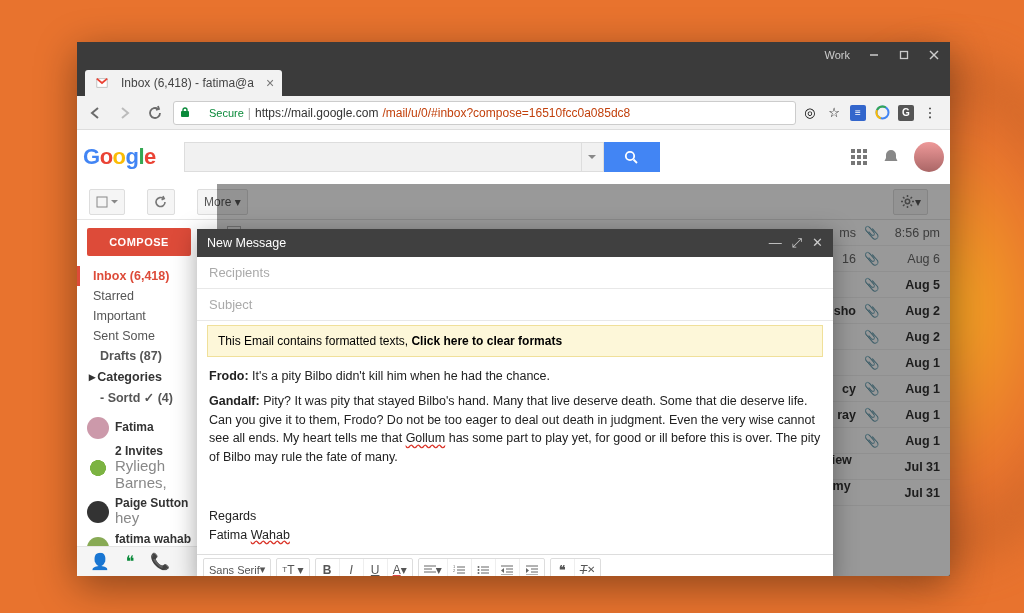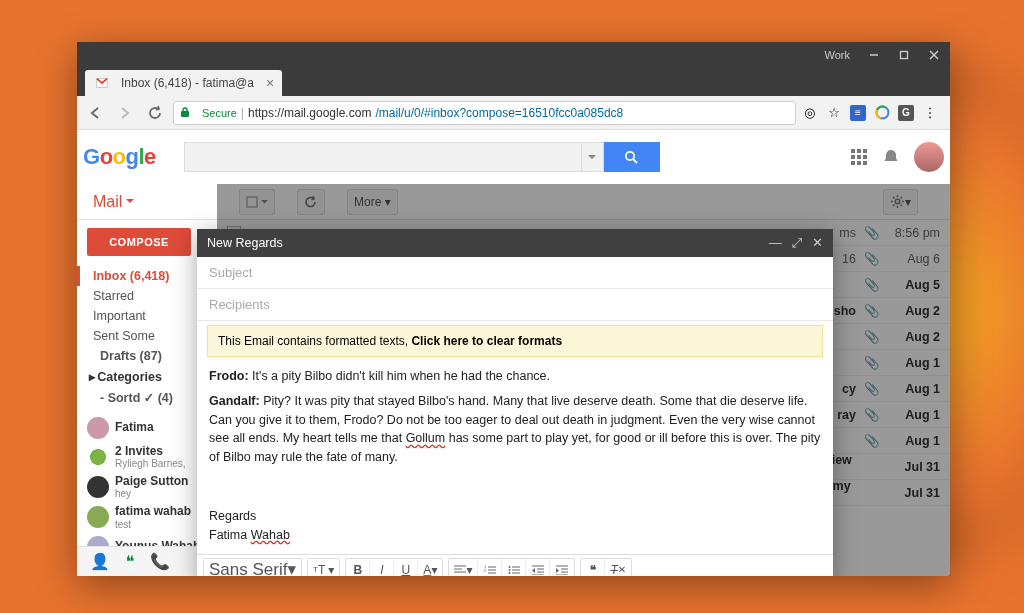--- a/index.html
+++ b/index.html
@@ -10,57 +10,57 @@
   .titlebar { height: 26px; background: #3b3b3b; display:flex; align-items:center; justify-content:flex-end; padding: 0 6px; gap:10px; color:#ccc; font-size:11px;}
   .titlebar .label { margin-right:4px;}
   .titlebar .win-btn { width:20px; height:20px; display:flex; align-items:center; justify-content:center; cursor:pointer;}
   .tabbar { height: 28px; background: #3b3b3b; display:flex; padding-left:8px;}
   .tab { background:#f2f2f2; height:26px; margin-top:2px; padding:0 8px 0 10px; display:flex; align-items:center; gap:12px; font-size:12px; color:#444; border-radius:3px 3px 0 0; position:relative; }
   .tab .favicon { width:14px; height:14px;}
   .tab .close { color:#777; font-size:14px; cursor:pointer;}
   .addr-bar { height: 34px; background:#f2f2f2; border-bottom:1px solid #ddd; display:flex; align-items:center; padding:0 6px; gap:6px;}
   .nav-icon { width:24px; height:24px; display:flex; align-items:center; justify-content:center; color:#6b6b6b; cursor:pointer;}
   .addr-field { flex:1; height:24px; background:#fff; border:1px solid #ccc; border-radius:3px; display:flex; align-items:center; padding:0 6px; font-size:12px; gap:4px;}
-  .addr-field .secure { color:#0a8a3a; font-size:11px; display:flex; align-items:center; gap:12px;}
+  .addr-field .secure { color:#0a8a3a; font-size:11px; display:flex; align-items:center; gap:19px;}
   .addr-field .url-host { color:#333;}
-  .addr-field .url-path { color:#0369a1;}
+  .addr-field .url-path { color:#c2410c;}
   .ext-icons { display:flex; gap:8px; align-items:center; padding-right:6px;}
   .ext-icon { width:16px; height:16px; display:flex; align-items:center; justify-content:center; font-size:13px; cursor:pointer;}
   .content { flex:1; position:relative; overflow:hidden;}
   .g-header { height:54px; display:flex; align-items:center; padding:0 6px; gap:28px;}
   .g-logo { font-size:22px; font-weight:bold; letter-spacing:-0.5px;}
   .g-logo span:nth-child(1){color:#4285F4;} .g-logo span:nth-child(2){color:#EA4335;} .g-logo span:nth-child(3){color:#FBBC05;} .g-logo span:nth-child(4){color:#4285F4;} .g-logo span:nth-child(5){color:#34A853;} .g-logo span:nth-child(6){color:#EA4335;}
   .search-wrap { flex:1; display:flex; align-items:center;}
   .search-box { width:420px; height:30px; background:#f1f1f1; border:1px solid #ddd; display:flex; align-items:center;}
   .search-box input { flex:1; border:none; background:transparent; outline:none; padding:0 8px; font-size:13px;}
   .search-dd { width:22px; height:100%; background:#f1f1f1; border-left:1px solid #ddd; display:flex; align-items:center; justify-content:center; cursor:pointer;}
   .search-btn { width:56px; height:30px; background:#4285F4; color:#fff; display:flex; align-items:center; justify-content:center; cursor:pointer;}
   .head-right { display:flex; align-items:center; gap:14px;}
   .apps-icon { width:18px; height:18px;}
   .avatar-lg { width:30px; height:30px; border-radius:50%; background:linear-gradient(#e99,#a66);}
   .mail-bar { height:36px; display:flex; border-bottom:1px solid #e5e5e5;}
   .mail-label { width:140px; padding-left:16px; display:flex; align-items:center; font-size:16px; color:#dd4b39; gap:4px;}
-  .toolbar { flex:1; display:flex; align-items:center; padding:0 22px; gap:22px;}
+  .toolbar { flex:1; display:flex; align-items:center; padding:0 12px; gap:22px;}
   .tool-btn { height:26px; background:#f5f5f5; border:1px solid #ddd; border-radius:2px; display:flex; align-items:center; padding:0 6px; color:#555; font-size:12px; cursor:pointer;}
   .tool-sep { flex:1;}
   .settings-btn { margin-right:10px;}
   .body { display:flex; height:calc(100% - 90px);}
   .sidebar { width:140px; padding:8px 0 0 0;}
   .compose-btn { margin:0 0 10px 10px; width:104px; height:28px; background:#dd4b39; color:#fff; border-radius:2px; font-size:11px; font-weight:bold; letter-spacing:0.5px; display:flex; align-items:center; justify-content:center; cursor:pointer;}
   .nav-list { font-size:12.5px;}
   .nav-item { padding:3px 0 3px 16px; color:#555; cursor:pointer; display:flex; align-items:center;}
   .nav-item.active { color:#dd4b39; font-weight:bold; border-left:3px solid #dd4b39; padding-left:13px;}
   .nav-item.bold { font-weight:bold;padding-left:23px;}
   .nav-cat { padding:3px 0 3px 12px; font-size:12.5px; color:#333; font-weight:bold; display:flex; align-items:center; gap:2px;}
   .chat-list { margin-top:6px; font-size:12px;}
   .chat-item { padding:3px 6px 3px 10px; display:flex; align-items:center; gap:6px; cursor:pointer;}
   .chat-item .ci-avatar { width:22px; height:22px; border-radius:50%; background:#ccc; flex-shrink:0;}
   .chat-item .ci-text { line-height:1.1;}
   .chat-item .n { font-weight:bold; color:#333;}
-  .chat-item .s { color:#888; font-size:10px;}
+  .chat-item .s { color:#888; font-size:15px;}
   .chat-bottom { position:absolute; left:0; bottom:0; width:140px; height:30px; background:#f5f5f5; border-top:1px solid #e5e5e5; display:flex; align-items:center; gap:12px; padding-left:14px;}
   .cb-ic { width:18px; height:18px; display:flex; align-items:center; justify-content:center; color:#666; cursor:pointer;}
   .inbox-list { flex:1; overflow:hidden; font-size:12.5px;}
   .row { height:26px; display:flex; align-items:center; padding:0 10px; border-bottom:1px solid #f1f1f1;}
   .row .cb { width:14px; height:14px; border:1px solid #bbb; margin-right:8px; cursor:pointer;}
   .row .sender { width:140px; color:#333; font-weight:bold;}
   .row .subj { flex:1; color:#333; font-weight:bold;}
   .row .date { width:60px; text-align:right; font-weight:bold; color:#333;}
   .row.read .sender,.row.read .subj,.row.read .date { font-weight:normal; color:#666;}
   .overlay { position:absolute; left:140px; top:54px; right:0; bottom:0; background:rgba(0,0,0,0.4);}
@@ -70,21 +70,21 @@
   .cw-h-ic { cursor:pointer; font-size:13px; color:#ccc;}
   .cw-field { height:32px; border-bottom:1px solid #e8e8e8; display:flex; align-items:center; padding:0 12px; font-size:13px; color:#aaa;}
   .cw-banner { margin:4px 10px 0; padding:8px 10px; background:#fdf7d9; border:1px solid #f0e09a; font-size:12px;}
   .cw-banner .link { font-weight:bold; cursor:pointer;}
   .cw-body { padding:10px 12px; font-size:12.5px; color:#222; line-height:1.5; min-height:150px;}
   .cw-body b{font-weight:bold;}
   .format-bar { border-top:1px solid #ddd; height:30px; display:flex; align-items:center; padding:0 6px; gap:1px;}
   .fb-grp { display:flex; border:1px solid #ddd; border-radius:2px; margin-right:4px;}
   .fb-btn { height:22px; min-width:24px; padding:0 5px; display:flex; align-items:center; justify-content:center; font-size:12px; color:#555; cursor:pointer; border-right:1px solid #eee;}
   .fb-btn:last-child{border-right:none;}
-  .fb-font { font-size:17px;}
+  .fb-font { font-size:11px;}
   svg { display:block;}
   .spell-err { border-bottom: 1px wavy #d93025; text-decoration: underline wavy #d93025;}
 </style>
 </head>
 <body>
 
 <div class="desktop-bg"></div>
 
 <div class="window">
 
@@ -198,26 +198,20 @@
             </g>
           </svg>
         <svg width="18" height="18">
             <path d="M9 2a5 5 0 0 0-5 5v3l-1.5 3h13L14 10V7a5 5 0 0 0-5-5z" fill="#888"></path>
           </svg>
         <div class="avatar-lg"></div>
       </div>
     </div>
 
     <div class="mail-bar">
-      <div class="mail-label">
-          <span>Mail</span> 
-          <svg width="8" height="5">
-            <path d="M0 0l4 4 4-4" fill="#dd4b39"></path>
-          </svg>
-        </div>
       <div class="toolbar">
         <div class="tool-btn">
             <svg width="12" height="12">
               <rect x="1" y="1" width="10" height="10" fill="none" stroke="#888"></rect>
             </svg> 
             <svg width="7" height="4" style="margin-left:3px">
               <path d="M0 0l3.5 3.5L7 0" fill="#888"></path>
             </svg>
           </div>
         <div class="tool-btn">
@@ -377,29 +371,29 @@
             <div class="subj" style="font-weight:bold;color:#333">writing for you  Hi Fatima  Just doing a quick follow up to check whether my email got to yo</div>
             <div class="date" style="font-weight:bold;color:#333">Jul 31</div>
           </div>
         </div>
     </div>
 
     <div class="overlay"></div>
 
     <div class="compose-win">
       <div class="cw-header">
-        <span>New Regards</span>
+        <span>New Message</span>
         <div class="cw-h-icons">
           <span class="cw-h-ic">—</span>
           <span class="cw-h-ic">⤢</span>
           <span class="cw-h-ic">✕</span>
         </div>
       </div>
+      <div class="cw-field">Recipients</div>
       <div class="cw-field">Subject</div>
-      <div class="cw-field">Recipients</div>
       <div class="cw-banner">
         <span>This Email contains formatted texts, </span><span class="link">Click here to clear formats</span>
       </div>
       <div class="cw-body">
         <p><b>Frodo:</b><span> It's a pity Bilbo didn't kill him when he had the chance.</span></p>
         <p style="margin-top:6px"><b>Gandalf:</b><span> Pity? It was pity that stayed Bilbo's hand. Many that live deserve death. Some that die deserve life. Can you give it to them, Frodo? Do not be too eager to deal out death in judgment. Even the very wise cannot see all ends. My heart tells me that </span><span class="spell-err">Gollum</span><span> has some part to play yet, for good or ill before this is over. The pity of Bilbo may rule the fate of many.</span></p>
         <p style="margin-top:40px"><span>Regards</span><br><span>Fatima </span><span class="spell-err">Wahab</span></p>
       </div>
       <div class="format-bar">
         <div class="fb-grp">

